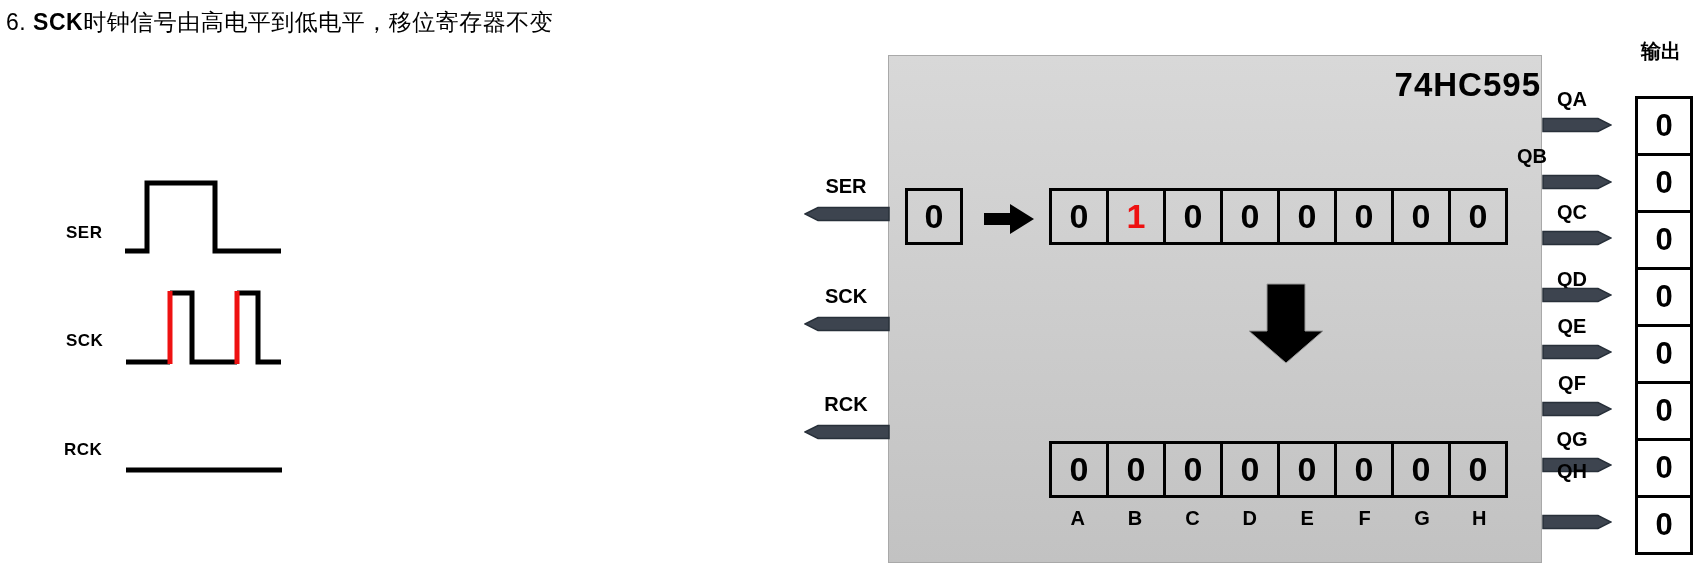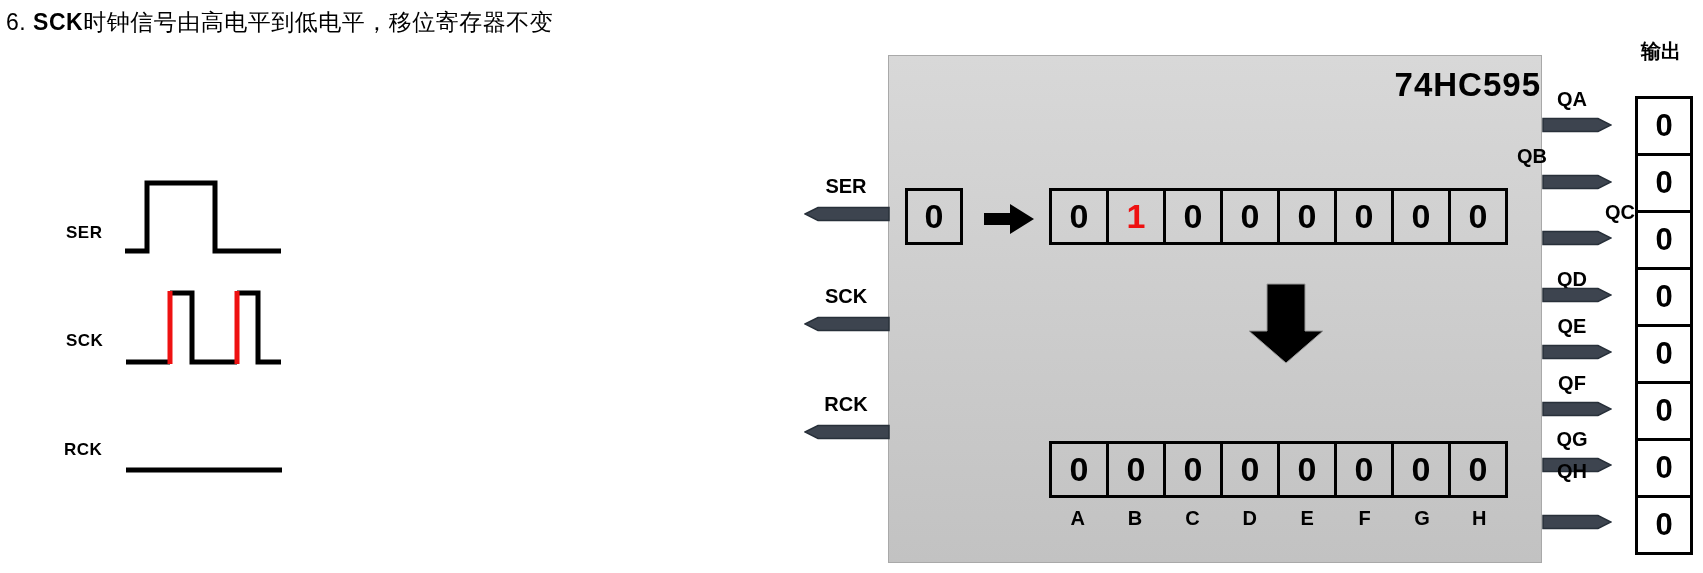--- a/index.html
+++ b/index.html
@@ -140,21 +140,21 @@
 
   <div id="right-pins">
       <div class="pin-label" style="left: 1542px; top: 88px; width: 60px;">QA</div>
       <svg width="70" height="16" class="pin-arrow" style="left: 1542px; top: 117px;">
         <polygon points="1,1.5 56,1.5 69,8 56,14.5 1,14.5" fill="#3d444f" stroke="#28303a" stroke-width="1.5"></polygon>
       </svg>
       <div class="pin-label" style="left: 1502px; top: 145px; width: 60px;">QB</div>
       <svg width="70" height="16" class="pin-arrow" style="left: 1542px; top: 174px;">
         <polygon points="1,1.5 56,1.5 69,8 56,14.5 1,14.5" fill="#3d444f" stroke="#28303a" stroke-width="1.5"></polygon>
       </svg>
-      <div class="pin-label" style="left: 1542px; top: 201px; width: 60px; padding-left: 48px;">QC</div>
+      <div class="pin-label" style="left: 1542px; top: 201px; width: 60px;">QC</div>
       <svg width="70" height="16" class="pin-arrow" style="left: 1542px; top: 230px;">
         <polygon points="1,1.5 56,1.5 69,8 56,14.5 1,14.5" fill="#3d444f" stroke="#28303a" stroke-width="1.5"></polygon>
       </svg>
       <div class="pin-label" style="left: 1542px; top: 258px; width: 60px; margin-top: 10px;">QD</div>
       <svg width="70" height="16" class="pin-arrow" style="left: 1542px; top: 287px;">
         <polygon points="1,1.5 56,1.5 69,8 56,14.5 1,14.5" fill="#3d444f" stroke="#28303a" stroke-width="1.5"></polygon>
       </svg>
       <div class="pin-label" style="left: 1542px; top: 315px; width: 60px;">QE</div>
       <svg width="70" height="16" class="pin-arrow" style="left: 1542px; top: 344px;">
         <polygon points="1,1.5 56,1.5 69,8 56,14.5 1,14.5" fill="#3d444f" stroke="#28303a" stroke-width="1.5"></polygon>

